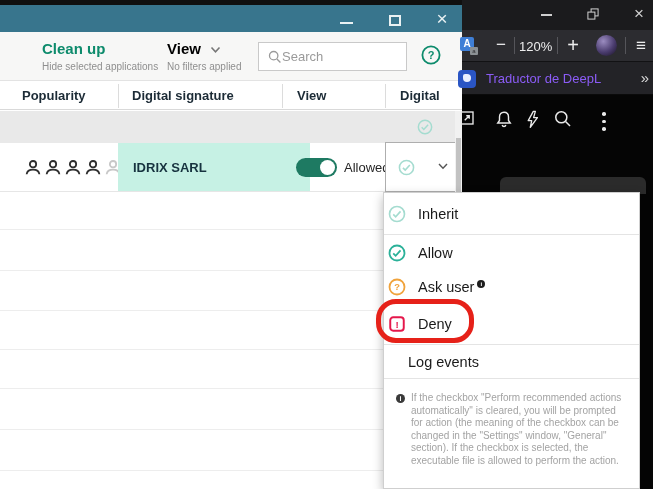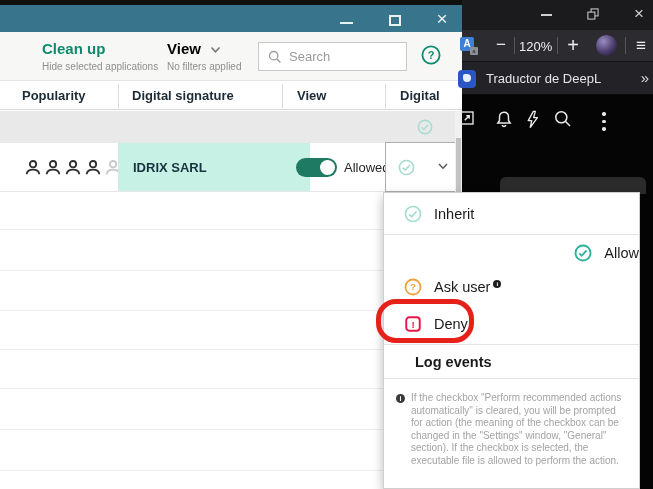--- a/index.html
+++ b/index.html
@@ -14,21 +14,21 @@
   .win-max { position:absolute; left:389px; top:10px; width:12px; height:11px; border:2px solid #e9f1f3; cursor:pointer; }
   .win-close { position:absolute; left:432px; top:3px; width:20px; height:22px; color:#e9f1f3; font-size:19px; line-height:22px; text-align:center; cursor:pointer; }
 
   
   .app-toolbar { position:absolute; left:0; top:32px; width:462px; height:48px; background:#f7f7f6; }
   .cleanup-label { position:absolute; left:42px; top:8px; font-size:15px; font-weight:bold; color:#0d8b6c; cursor:pointer; }
   .cleanup-sub { position:absolute; left:42px; top:29px; font-size:10px; color:#8f8f8f; }
   .view-label { position:absolute; left:167px; top:8px; font-size:15px; font-weight:bold; color:#000000; cursor:pointer; }
   .view-chevron { position:absolute; left:210px; top:14px; }
   .view-sub { position:absolute; left:167px; top:29px; font-size:10px; color:#8f8f8f; }
-  .search-box { position:absolute; left:258px; top:10px; width:149px; height:29px; background:#fff; border:1px solid #c9c9c9; display:flex; align-items:center; padding-left:9px; gap:7px; }
+  .search-box { position:absolute; left:258px; top:10px; width:149px; height:29px; background:#fff; border:1px solid #c9c9c9; display:flex; align-items:center; padding-left:9px; }
   .search-box input { border:none; outline:none; width:105px; font-size:13px; color:#444; background:transparent; font-family:"Liberation Sans",sans-serif; }
   .search-box input::placeholder { color:#9a9a9a; }
   .help-btn { position:absolute; left:421px; top:13px; width:20px; height:20px; cursor:pointer; }
 
   
   .table-header { position:absolute; left:0; top:80px; width:462px; height:30px; background:#fff; border-top:1px solid #e3e3e3; border-bottom:1px solid #d9d9d9; }
   .th { position:absolute; top:0; height:30px; line-height:30px; font-size:13px; font-weight:bold; color:#1c2b36; }
   .th-pop { left:22px; } .th-sig { left:132px; } .th-start { left:297px; } .th-net { left:400px; }
   .col-sep { position:absolute; top:3px; width:1px; height:24px; background:#dcdcdc; }
 
@@ -65,35 +65,35 @@
   .translate-sub { position:absolute; left:8px; top:17px; width:8px; height:8px; background:#8b9094; border-radius:1px; font-size:6px; color:#2c2c30; text-align:center; line-height:8px; }
   .zoom-minus { position:absolute; left:30px; top:4px; width:18px; height:22px; color:#ededed; font-size:17px; text-align:center; line-height:22px; cursor:pointer; }
   .tb-sep { position:absolute; top:7px; width:1px; height:17px; background:#55555a; }
   .zoom-value { position:absolute; left:57px; top:9px; font-size:13px; color:#ededed; }
   .zoom-plus { position:absolute; left:101px; top:3px; width:20px; height:24px; color:#ededed; font-size:20px; text-align:center; line-height:24px; cursor:pointer; }
   .ext-orb { position:absolute; left:134px; top:5px; width:21px; height:21px; border-radius:50%; background:radial-gradient(circle at 35% 30%, #9b8cc0, #4a3c6e 55%, #17111f); cursor:pointer; }
   .hamburger { position:absolute; left:174px; top:4px; color:#ededed; font-size:17px; line-height:24px; cursor:pointer; }
   .b-findbar { position:absolute; left:0; top:62px; width:191px; height:33px; background:#232327; border-bottom:1px solid #0a0a0a; }
   .deepl-icon { position:absolute; left:-4px; top:8px; width:18px; height:18px; background:#2a55c4; border-radius:4px; cursor:pointer; }
   .deepl-icon:after { content:""; position:absolute; left:5px; top:4px; width:8px; height:8px; background:#e9efff; border-radius:2px 50% 50% 50%; }
-  .findbar-title { position:absolute; left:24px; top:9px; font-size:13px; color:#e5e5e5; }
+  .findbar-title { position:absolute; left:24px; top:9px; font-size:13px; color:#8b5cf6; }
   .findbar-expand { position:absolute; right:4px; top:7px; font-size:15px; color:#dadada; cursor:pointer; }
   .b-page { position:absolute; left:0; top:95px; width:191px; height:394px; background:#050505; }
   .pg-icon { position:absolute; top:14px; cursor:pointer; }
   .kebab { position:absolute; left:140px; top:17px; width:4px; cursor:pointer; }
   .kebab i { display:block; width:3.5px; height:3.5px; border-radius:50%; background:#eaeaea; margin-bottom:4px; }
   .post-button { position:absolute; left:38px; top:82px; width:146px; height:17px; background:#2b2b2b; border-radius:6px 6px 0 0; overflow:hidden; cursor:pointer; }
   .post-button span { position:absolute; left:34px; top:10px; font-size:12px; color:#b9c3cf; }
 
   
   .dropdown { position:absolute; left:383px; top:192px; width:257px; height:297px; background:#fff; border:1px solid #cfcfcf; box-shadow:0 4px 10px rgba(0,0,0,0.28); z-index:50; display:flex; flex-direction:column; }
-  .dd-item { display:flex; align-items:center; gap:12px; padding-left:20px; font-size:14.5px; color:#1a1a1a; cursor:pointer; flex:0 0 auto; }
-  .dd-inherit { height:41px; } .dd-allow { height:35px;justify-content:flex-end; } .dd-ask { height:33px; } .dd-deny { height:41px; }
+  .dd-item { display:flex; align-items:center; gap:12px; padding-left:4px; font-size:14.5px; color:#1a1a1a; cursor:pointer; flex:0 0 auto; }
+  .dd-inherit { height:41px; } .dd-allow { height:35px; } .dd-ask { height:33px; } .dd-deny { height:41px; }
   .dd-divider { flex:0 0 1px; background:#e4e4e4; width:100%; }
-  .dd-log { height:33px; padding-left:31px;font-weight:bold; }
+  .dd-log { height:33px; padding-left:24px; }
   .sup-info { display:inline-block; width:8px; height:8px; border-radius:50%; background:#1d1d1d; color:#fff; font-size:6px; line-height:8px; text-align:center; vertical-align:super; margin-left:3px; font-weight:bold; }
   .dd-info { display:flex; gap:6px; padding:13px 14px 0 12px; }
   .info-dot { flex:0 0 9px; width:9px; height:9px; border-radius:50%; background:#3a3a3a; color:#fff; font-size:7px; line-height:9px; text-align:center; font-weight:bold; margin-top:2px; }
   .info-text { width:214px; font-size:10px; line-height:12.6px; color:#a3a3a3; }
 
   
   .red-annotation { position:absolute; left:376px; top:299px; width:98px; height:44px; border:5px solid #e62119; border-radius:20px; z-index:60; pointer-events:none; }
 
   svg { display:block; }
 </style>

